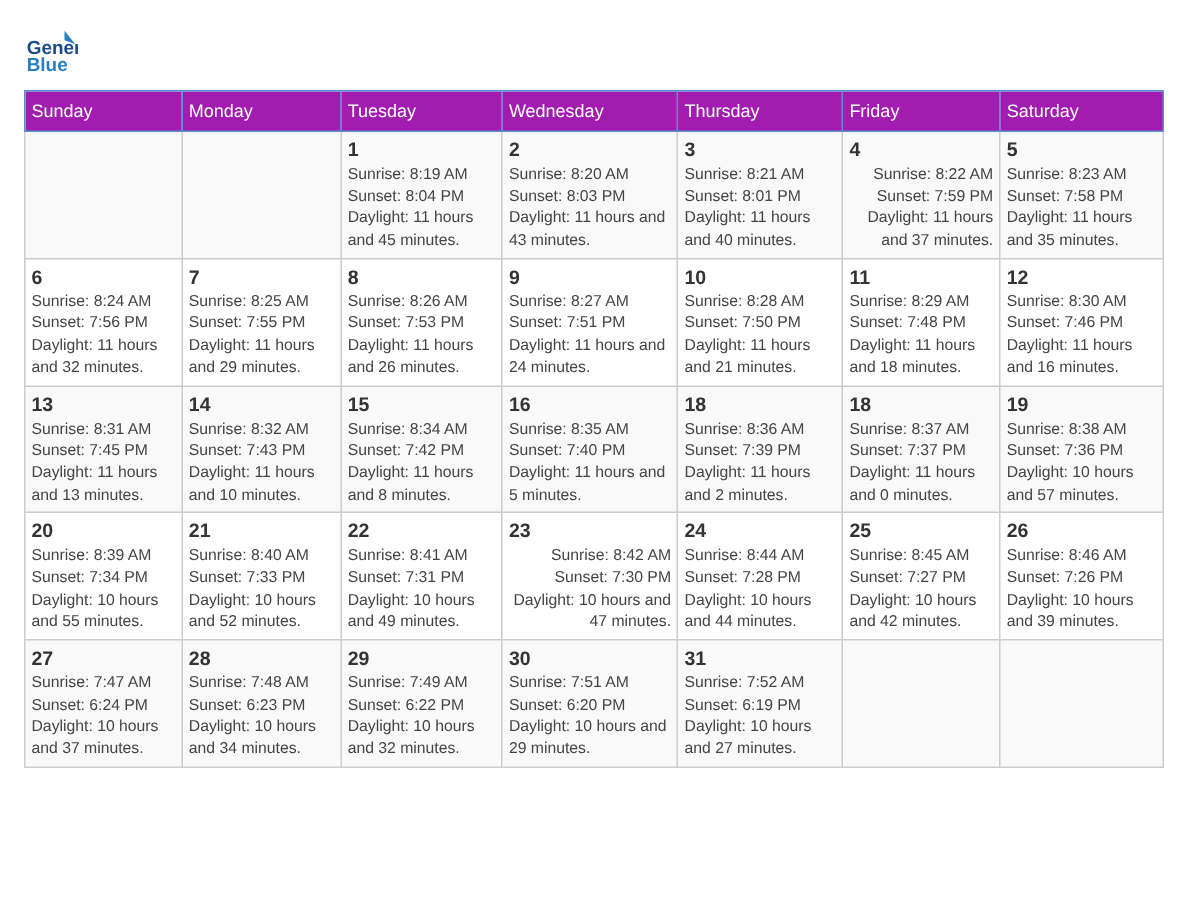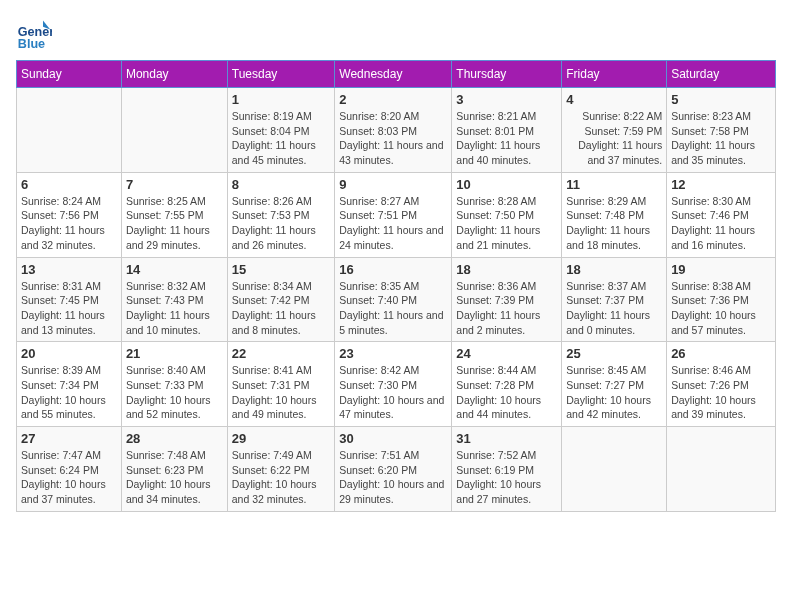--- a/index.html
+++ b/index.html
@@ -244,21 +244,21 @@
 Daylight: 10 hours and 52 minutes.</div>
         </td>
         <td>
           <span class="day-num">22</span>
           <div class="day-info" style="white-space: pre-line;">Sunrise: 8:41 AM
 Sunset: 7:31 PM
 Daylight: 10 hours and 49 minutes.</div>
         </td>
         <td>
           <span class="day-num">23</span>
-          <div class="day-info" style="white-space: pre-line;">Sunrise: 8:42 AM
+          <div class="day-info" style="white-space: pre-line; text-align: right;">Sunrise: 8:42 AM
 Sunset: 7:30 PM
 Daylight: 10 hours and 47 minutes.</div>
         </td>
         <td>
           <span class="day-num">24</span>
           <div class="day-info" style="white-space: pre-line;">Sunrise: 8:44 AM
 Sunset: 7:28 PM
 Daylight: 10 hours and 44 minutes.</div>
         </td>
         <td>

